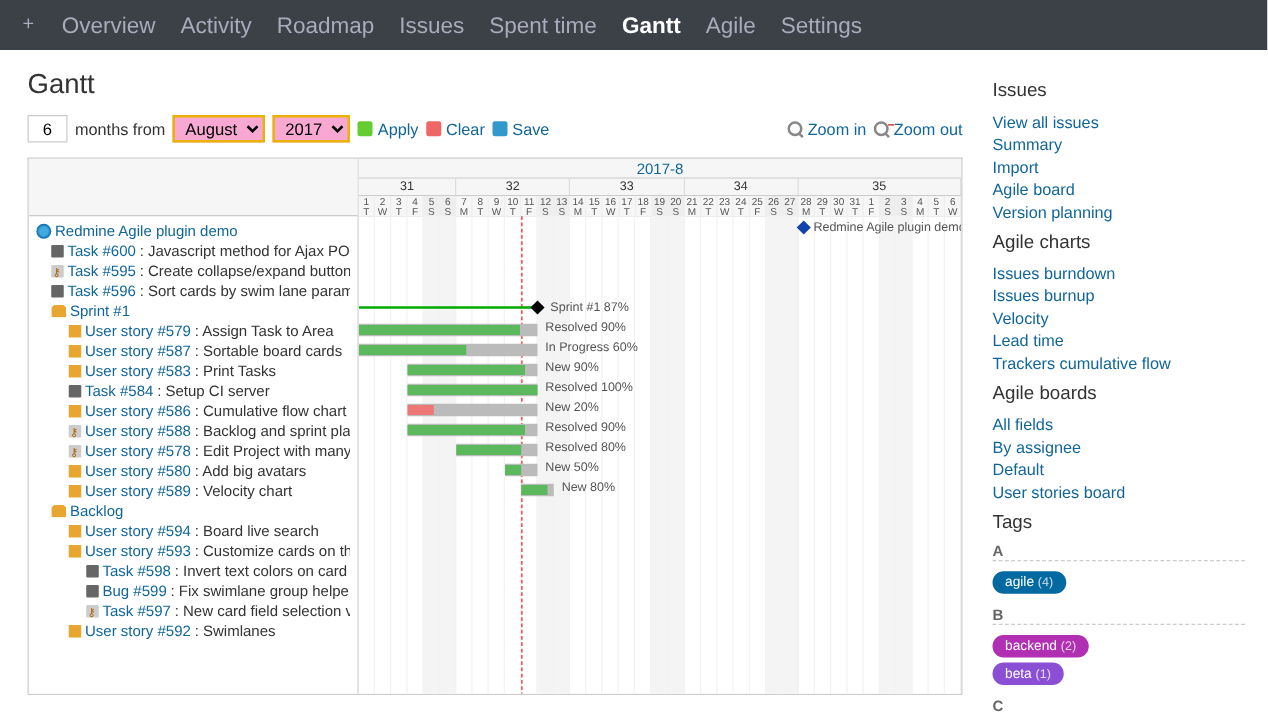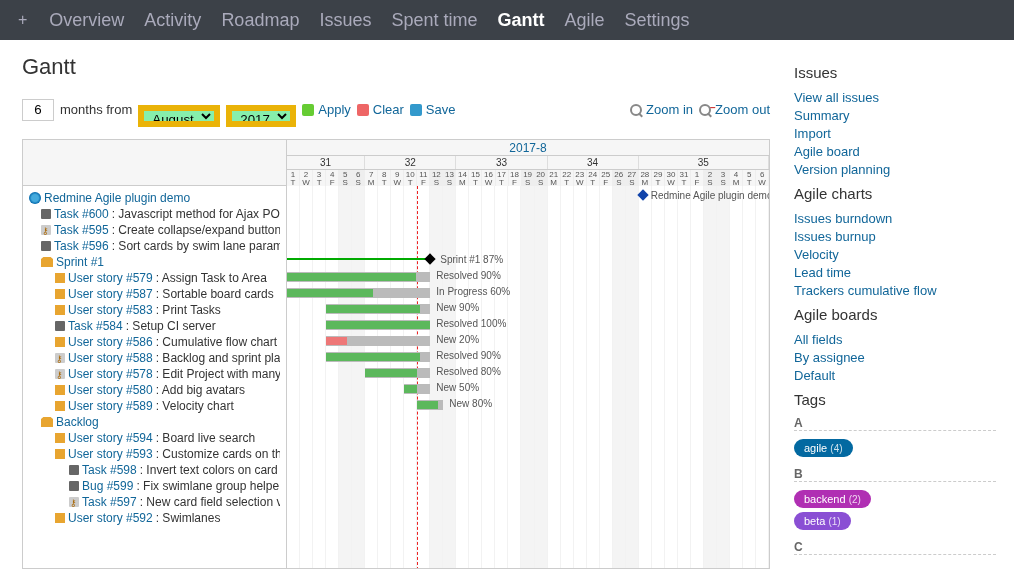--- a/index.html
+++ b/index.html
@@ -12,21 +12,21 @@
 .topbar a.nav.active { color: #fff; font-weight: bold; }
 
 .layout { display: flex; }
 .main { flex: 1; padding: 14px 14px 14px 22px; min-width: 0; }
 .sidebar { width: 230px; padding: 18px 18px 18px 10px; }
 
 h1.title { font-size: 22px; font-weight: normal; margin-bottom: 12px; }
 
 .toolbar { display: flex; align-items: center; gap: 6px; margin-bottom: 12px; font-size: 13px; }
 .toolbar input.months { width: 32px; height: 22px; text-align: center; border: 1px solid #ccc; }
-.toolbar select { height: 22px; border: 6px solid #eab308; background: #86efac; padding: 0 4px; margin-top: 13px; }
+.toolbar select { height: 22px; border: 2px solid #eab308; background: #f9a8d4; padding: 0 4px; }
 .toolbar .spacer { flex: 1; }
 .toolbar .action { color: #169; display: inline-flex; align-items: center; gap: 4px; }
 .chk { width: 12px; height: 12px; display: inline-block; border-radius: 2px; }
 .chk.green { background: #6c3; }
 .chk.red { background: #e66; }
 .chk.blue { background: #39c; }
 .mag { width: 12px; height: 12px; display: inline-block; border-radius: 50%; border: 2px solid #888; position: relative; }
 .mag::after { content:""; position:absolute; width:5px; height:2px; background:#888; transform:rotate(45deg); bottom:-2px; right:-3px; }
 .mag.minus::before { content:"−"; color:#c33; position:absolute; top:-4px; left:9px; font-size:10px; font-weight:bold; }
 
@@ -494,20 +494,21 @@
         <a>Issues burnup</a>
         <a>Velocity</a>
         <a>Lead time</a>
         <a>Trackers cumulative flow</a>
       </div>
     <h3>Agile boards</h3>
     <div class="links" id="sb-boards">
         <a>All fields</a>
         <a>By assignee</a>
         <a>Default</a>
+        <a>User stories board</a>
       </div>
     <h3>Tags</h3>
     <div id="sb-tags">
         <div class="tag-letter">A</div>
         <div><span class="tag" style="background: #0369a1;">agile <span class="cnt">(4)</span></span></div>
         <div class="tag-letter">B</div>
         <div><span class="tag" style="background: rgb(176, 47, 179);">backend <span class="cnt">(2)</span></span></div>
         <div><span class="tag" style="background: rgb(138, 79, 212); text-align: right;">beta <span class="cnt">(1)</span></span></div>
         <div class="tag-letter">C</div>
       </div>

